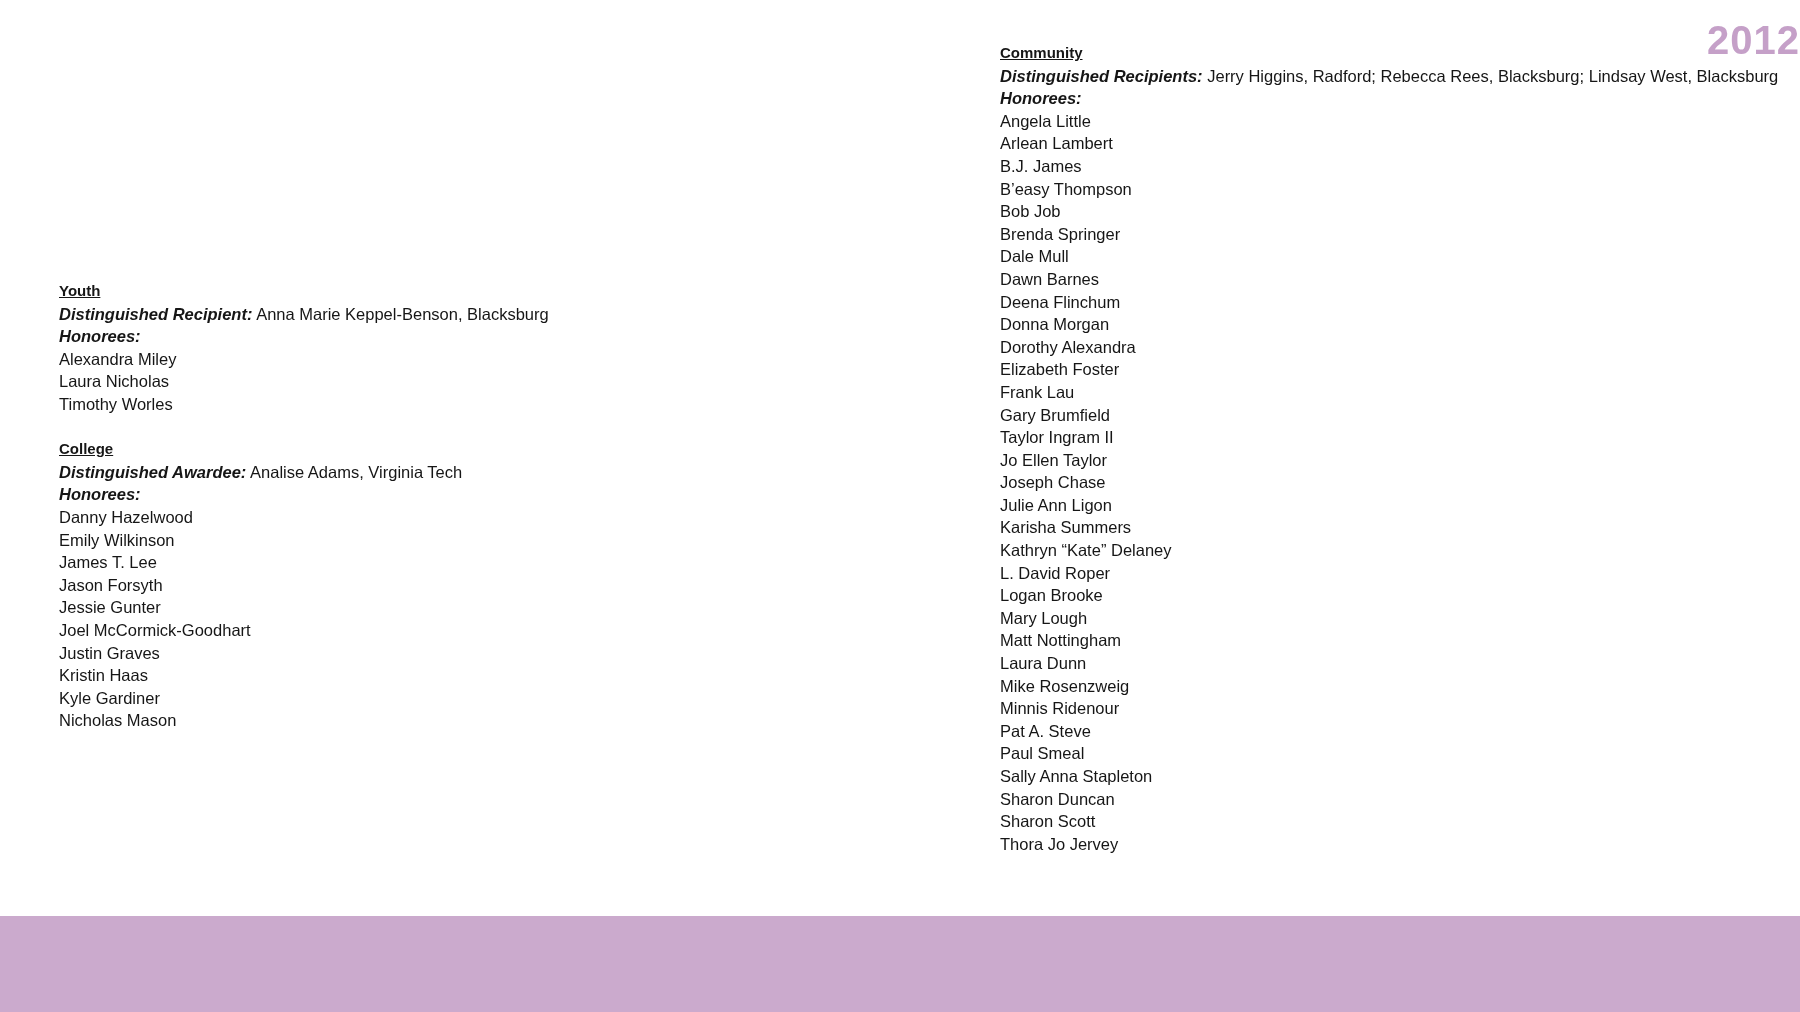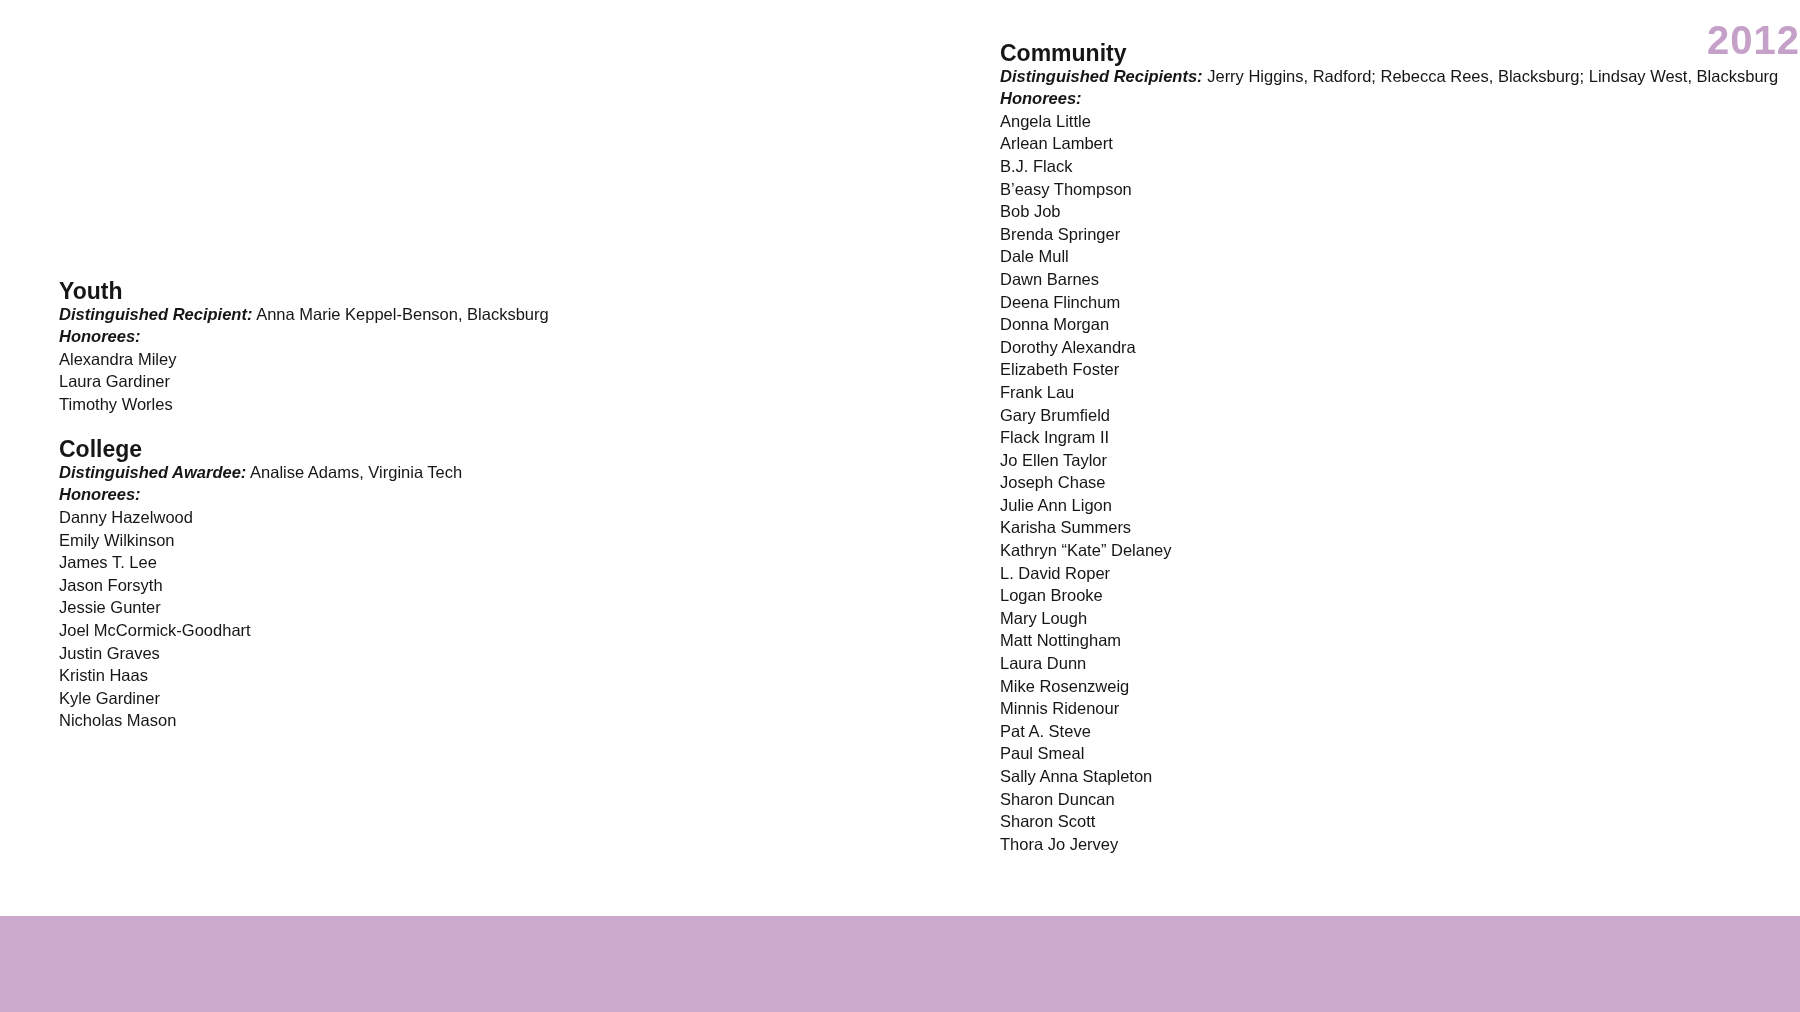--- a/index.html
+++ b/index.html
@@ -24,23 +24,24 @@
   }
   .col {
     position: absolute;
     font-size: 16.5px;
     line-height: 22.6px;
     white-space: nowrap;
   }
   .col-left  { left: 59px;   top: 280px; }
   .col-right { left: 1000px; top: 42px;  }
   .heading {
-    font-size: 23px;
+    font-size: 15px;
     font-weight: bold;
     line-height: 22.6px;
+    text-decoration: underline;
   }
   .section-gap { margin-top: 22.6px; }
   .label {
     font-weight: bold;
     font-style: italic;
   }
   ul.honorees { list-style: none; }
   .footer-bar {
     position: absolute;
     left: 0;
@@ -56,21 +57,21 @@
 <div class="year">2012</div>
 
 <div class="col col-left">
 
   <section>
     <h2 class="heading">Youth</h2>
     <p><span class="label">Distinguished Recipient:</span> <span>Anna Marie Keppel-Benson, Blacksburg</span></p>
     <p class="label">Honorees:</p>
     <ul class="honorees">
         <li>Alexandra Miley</li>
-        <li>Laura Gardiner</li>
+        <li>Laura Nicholas</li>
         <li>Timothy Worles</li>
       </ul>
   </section>
 
   <section class="section-gap">
     <h2 class="heading">College</h2>
     <p><span class="label">Distinguished Awardee:</span> <span>Analise Adams, Virginia Tech</span></p>
     <p class="label">Honorees:</p>
     <ul class="honorees">
         <li>Danny Hazelwood</li>
@@ -90,33 +91,33 @@
 
 <div class="col col-right">
 
   <section>
     <h2 class="heading">Community</h2>
     <p><span class="label">Distinguished Recipients:</span> <span>Jerry Higgins, Radford; Rebecca Rees, Blacksburg; Lindsay West, Blacksburg</span></p>
     <p class="label">Honorees:</p>
     <ul class="honorees">
         <li>Angela Little</li>
         <li>Arlean Lambert</li>
-        <li>B.J. Flack</li>
+        <li>B.J. James</li>
         <li>B’easy Thompson</li>
         <li>Bob Job</li>
         <li>Brenda Springer</li>
         <li>Dale Mull</li>
         <li>Dawn Barnes</li>
         <li>Deena Flinchum</li>
         <li>Donna Morgan</li>
         <li>Dorothy Alexandra</li>
         <li>Elizabeth Foster</li>
         <li>Frank Lau</li>
         <li>Gary Brumfield</li>
-        <li>Flack Ingram II</li>
+        <li>Taylor Ingram II</li>
         <li>Jo Ellen Taylor</li>
         <li>Joseph Chase</li>
         <li>Julie Ann Ligon</li>
         <li>Karisha Summers</li>
         <li>Kathryn “Kate” Delaney</li>
         <li>L. David Roper</li>
         <li>Logan Brooke</li>
         <li>Mary Lough</li>
         <li>Matt Nottingham</li>
         <li>Laura Dunn</li>

